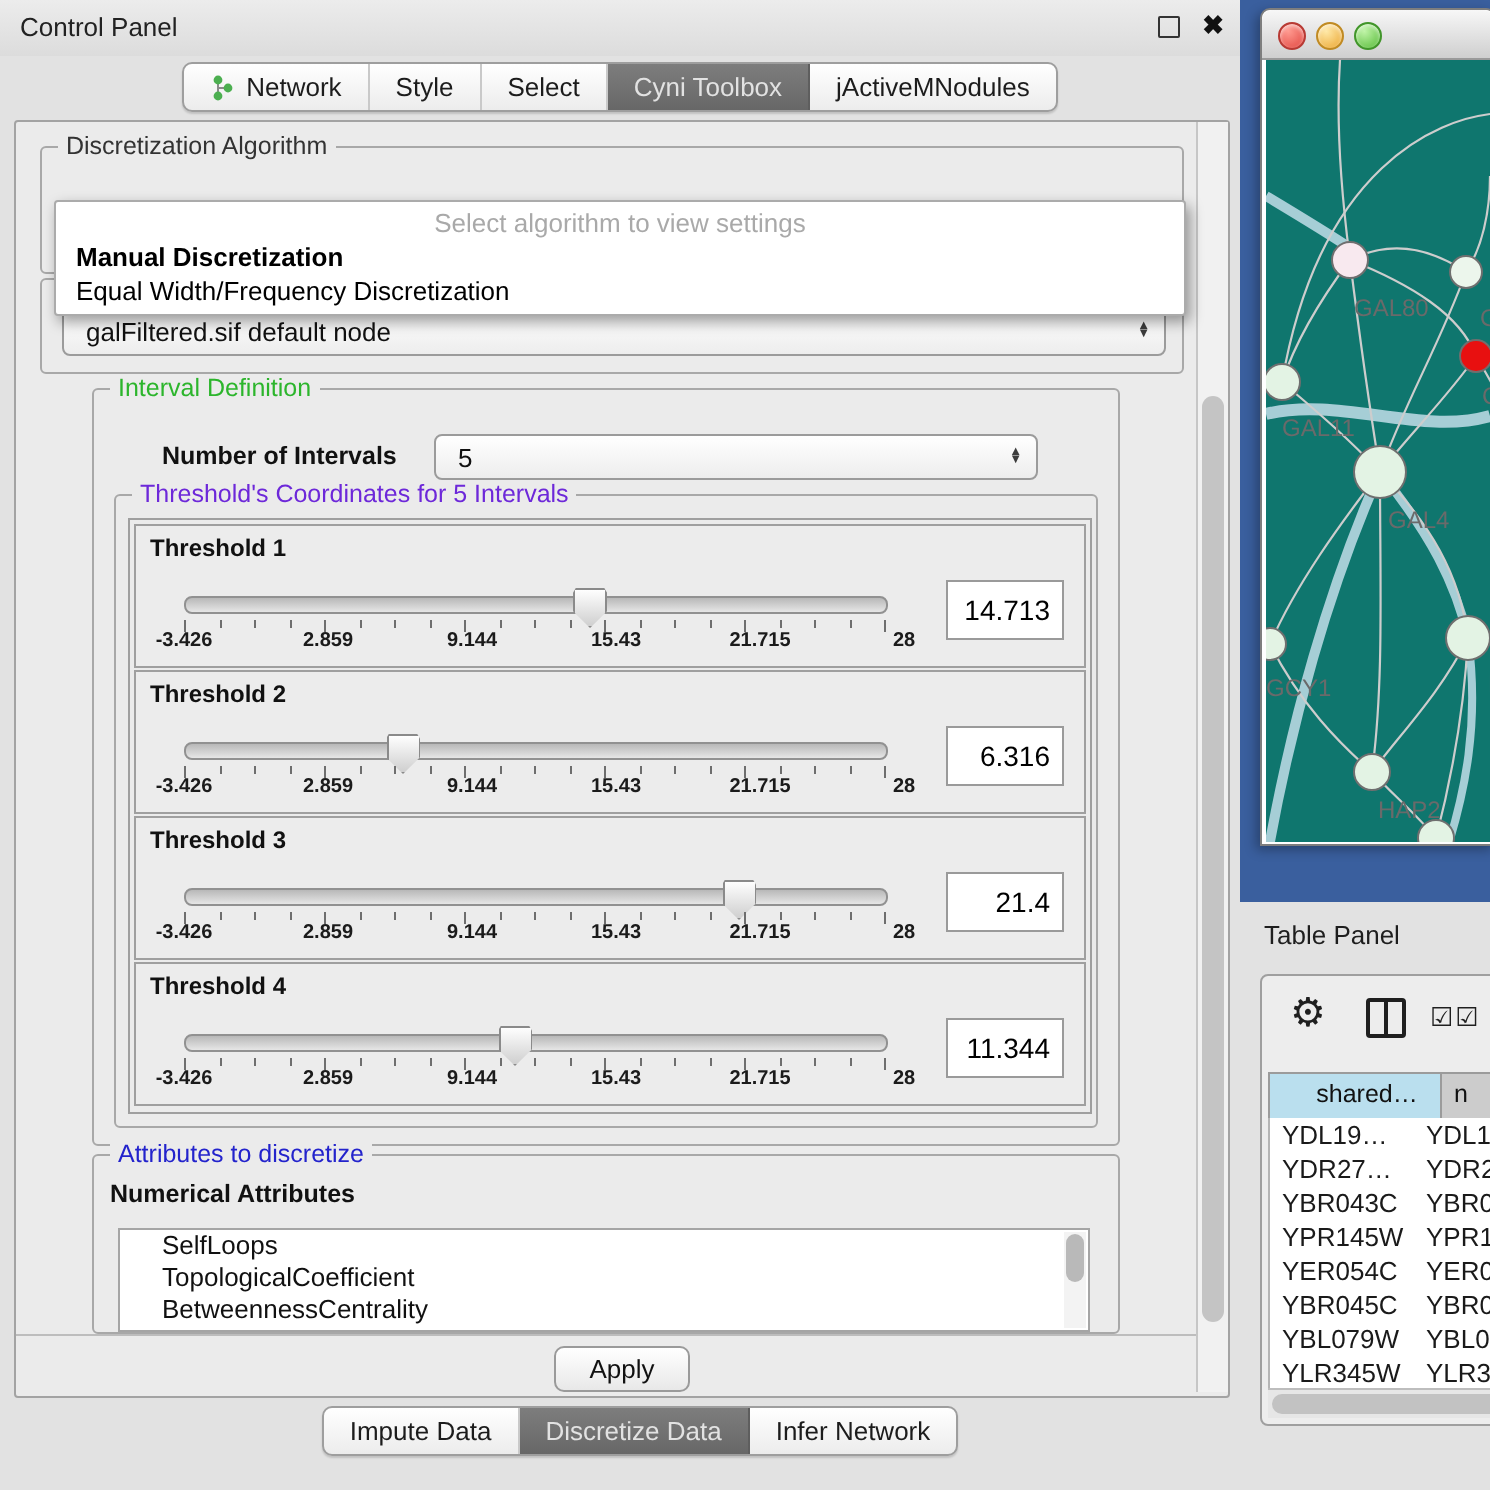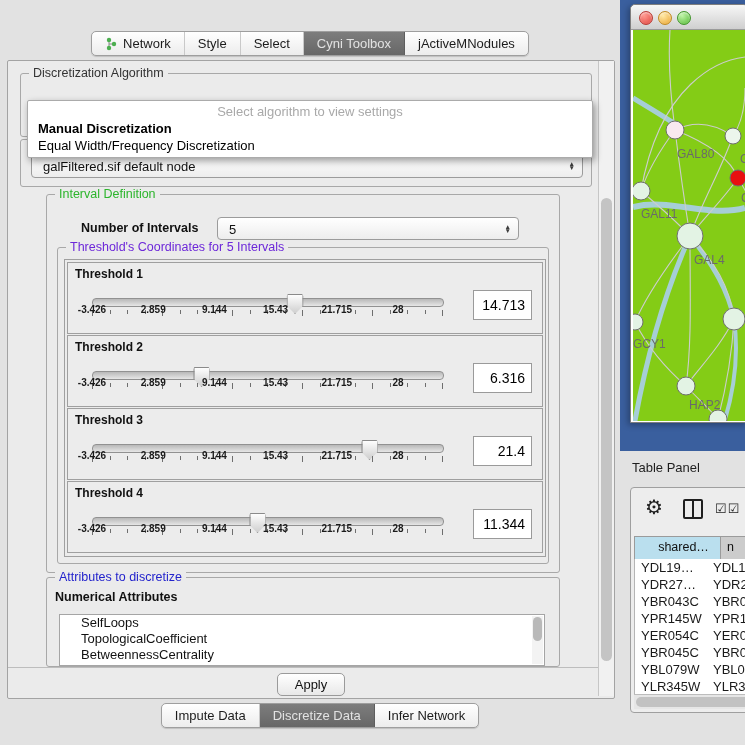--- a/index.html
+++ b/index.html
@@ -53,21 +53,21 @@
   #thr-container{position:absolute;left:6px;top:11px;width:480px;height:296px;border:1px solid #9f9f9f;background:#ebebeb;}
   .thr-panel{position:absolute;left:2px;width:474px;height:70px;border:1px solid #9f9f9f;background:#ececec;}
   .thr-label{position:absolute;left:7px;top:4px;font-size:12px;font-weight:bold;color:#111;}
   .track{position:absolute;left:24px;top:35px;width:350px;height:7px;border:1px solid #919191;border-radius:4px;
          background:linear-gradient(#b8b8b8,#e6e6e6);}
   .handle{position:absolute;top:-5px;width:15px;height:18px;transform:translateX(-50%);
           background:linear-gradient(#fefefe,#cfcfcf);border:1px solid #8a8a8a;
           clip-path:polygon(8% 0,92% 0,100% 12%,100% 58%,50% 100%,0 58%,0 12%);}
   .ticks{position:absolute;left:24px;top:47px;width:350px;height:6px;}
   .ticks i{position:absolute;width:1px;background:#6e6e6e;top:0;}
-  .ticklabels{position:absolute;left:24px;top:41px;width:306px;height:12px;}
+  .ticklabels{position:absolute;left:24px;top:52px;width:360px;height:12px;}
   .ticklabels span{position:absolute;transform:translateX(-50%);font-size:10px;font-weight:bold;color:#1b1b1b;white-space:nowrap;}
   .tval{position:absolute;right:10px;top:27px;width:51px;height:28px;background:#fff;border:1px solid #9a9a9a;
         font-size:14px;color:#000;text-align:right;line-height:28px;padding-right:6px;}
 
   
   #attr-list{position:absolute;left:12px;top:36px;width:484px;height:50px;background:#fff;border:1px solid #a5a5a5;overflow:hidden;}
   #attr-list .li{font-size:13px;color:#111;padding-left:21px;height:16px;line-height:16px;}
   #attr-scroll{position:absolute;right:1px;top:1px;width:11px;height:48px;background:#f3f3f3;}
   #attr-thumb{position:absolute;left:1px;top:1px;width:9px;height:24px;border-radius:5px;background:#b9b9b9;}
 
@@ -84,21 +84,21 @@
   #right-region{position:absolute;left:620px;top:0;width:125px;height:745px;background:#e2e2e2;overflow:hidden;}
   #desktop{position:absolute;left:0;top:0;width:125px;height:451px;background:#3a5f9e;}
   #net-window{position:absolute;left:10px;top:4px;width:116px;height:417px;background:#fff;border:1px solid #7e7e7e;
       border-radius:5px 5px 0 0;box-shadow:-2px 2px 6px rgba(0,0,0,.3);}
   #net-titlebar{position:absolute;left:0;top:0;width:100%;height:24px;
       background:linear-gradient(#f7f7f7,#cfcfcf);border-bottom:1px solid #9a9a9a;border-radius:5px 5px 0 0;}
   .light{position:absolute;top:6px;width:12px;height:12px;border-radius:50%;box-shadow:inset 0 1px 2px rgba(255,255,255,.7);}
   #light-red{left:8px;background:radial-gradient(circle at 35% 30%,#ff9a90,#e0443e);border:1px solid #b73a34;}
   #light-yellow{left:27px;background:radial-gradient(circle at 35% 30%,#ffe9a8,#eaa32c);border:1px solid #c08a23;}
   #light-green{left:46px;background:radial-gradient(circle at 35% 30%,#c0f4a8,#53b934);border:1px solid #41952a;}
-  #net-canvas{position:absolute;left:2px;top:25px;width:112px;height:391px;overflow:hidden;background:#84cc16;}
+  #net-canvas{position:absolute;left:2px;top:25px;width:112px;height:391px;overflow:hidden;background:#0f766e;}
 
   #table-panel-title{position:absolute;left:12px;top:460px;font-size:13px;color:#1e1e1e;}
   #table-panel{position:absolute;left:10px;top:487px;width:130px;height:224px;background:#ededed;
       border:1px solid #9f9f9f;border-radius:4px;}
   #tp-toolbar{position:absolute;left:0;top:0;width:100%;height:47px;}
   #gear-icon{position:absolute;left:14px;top:9px;font-size:20px;color:#1f1f1f;line-height:20px;}
   #split-icon{position:absolute;left:52px;top:11px;width:16px;height:16px;border:2px solid #1f1f1f;border-radius:2px;}
   #split-icon::after{content:"";position:absolute;left:7px;top:0;width:2px;height:16px;background:#1f1f1f;}
   #check-icons{position:absolute;left:84px;top:13px;font-size:13px;color:#1f1f1f;letter-spacing:1px;}
   #tp-header{position:absolute;left:3px;top:48px;right:0;height:23px;background:#c9c9c9;border:1px solid #9b9b9b;display:flex;}
@@ -111,20 +111,25 @@
   .trow .c2{flex:1;padding-left:4px;white-space:nowrap;overflow:hidden;}
   #tp-hscroll{position:absolute;left:3px;top:206px;right:0;height:14px;background:#e6e6e6;border-top:1px solid #bdbdbd;}
   #tp-hthumb{position:absolute;left:2px;top:2px;width:118px;height:10px;border-radius:5px;background:#c2c2c2;}
 
   .net-icon{width:13px;height:14px;display:inline-block;position:relative;}
 </style>
 </head>
 <body>
 
 <div id="control-panel">
+  <div id="cp-header">
+    <span id="cp-title">Control Panel</span>
+    <span id="float-icon"></span>
+    <span id="close-icon">✖</span>
+  </div>
 
   <div id="cp-tabs">
       <div class="seg" id="top-seg">
         <div class="tab">
           <span class="net-icon"><svg width="13" height="14">
               <line x1="4" y1="3" x2="4" y2="11" stroke="#8a8a8a" stroke-width="1"></line>
               <line x1="4" y1="7" x2="9" y2="7" stroke="#8a8a8a" stroke-width="1"></line>
               <circle cx="4" cy="3" r="2.2" fill="#4caf50"></circle>
               <circle cx="4" cy="11" r="2.2" fill="#4caf50"></circle>
               <circle cx="9" cy="7" r="2.2" fill="#4caf50"></circle>

